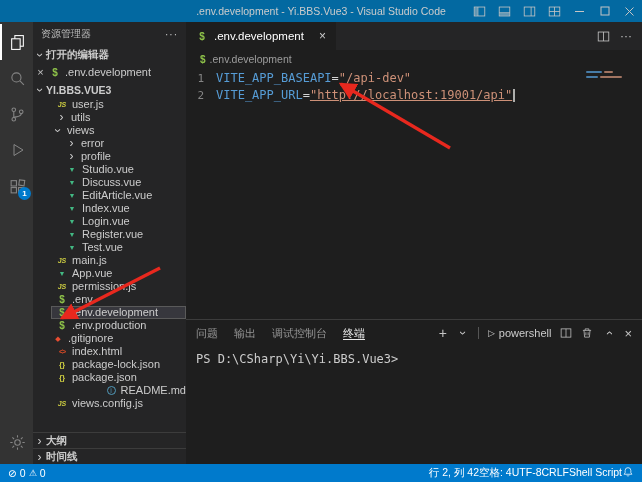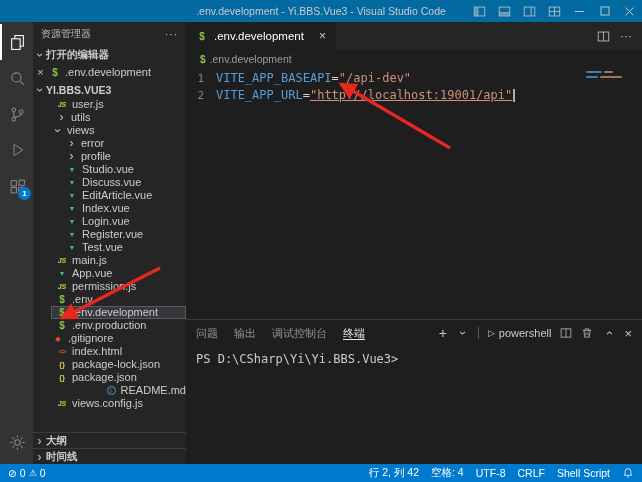--- a/index.html
+++ b/index.html
@@ -81,21 +81,21 @@
   .ptab.active { color:#e7e7e7; border-bottom:1px solid #e7e7e7; }
   .panel-actions { margin-left:auto; display:flex; align-items:center; gap:9px; color:#c5c5c5; }
   .pa-sep { width:1px; height:12px; background:#555; }
   .pa-shell { display:flex; align-items:center; gap:4px; font-size:11px; color:#cccccc; }
   .terminal { flex:1; padding:6px 10px; font-family:"DejaVu Sans Mono","Liberation Mono",monospace; font-size:12px; color:#cccccc; }
 
   
   .statusbar { height:18px; background:#007acc; color:#ffffff; display:flex; align-items:center; padding:0 8px; font-size:10.5px; }
   .sb-left { display:flex; align-items:center; gap:4px; }
   .sb-left .grp { display:flex; align-items:center; gap:3px; }
-  .sb-right { margin-left:auto; display:flex; align-items:center; gap:12px; }
+  .sb-right { margin-left:auto; display:flex; gap:0; }
 
   .arrows { position:absolute; left:0; top:0; width:642px; height:482px; pointer-events:none; z-index:60; }
   svg.ic { display:block; }
 </style>
 </head>
 <body>
 
 <div class="app">
 
   <div class="titlebar">

